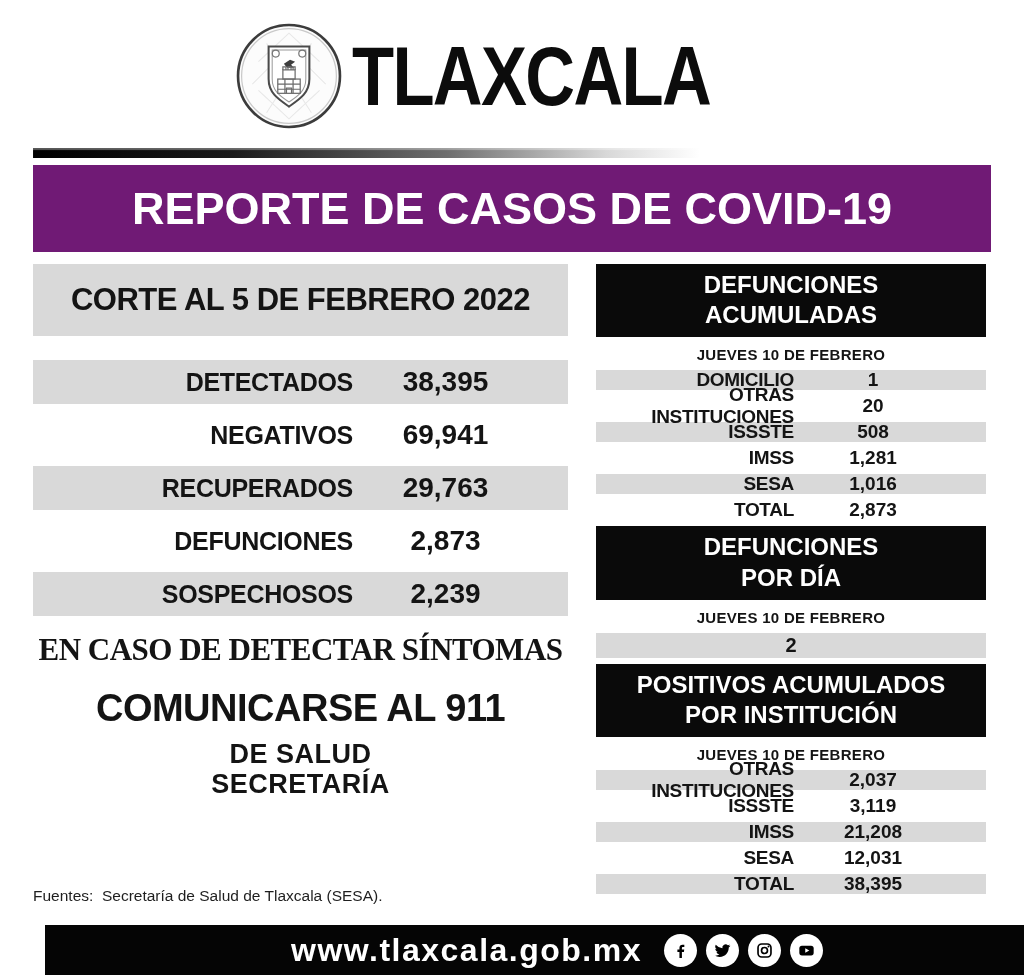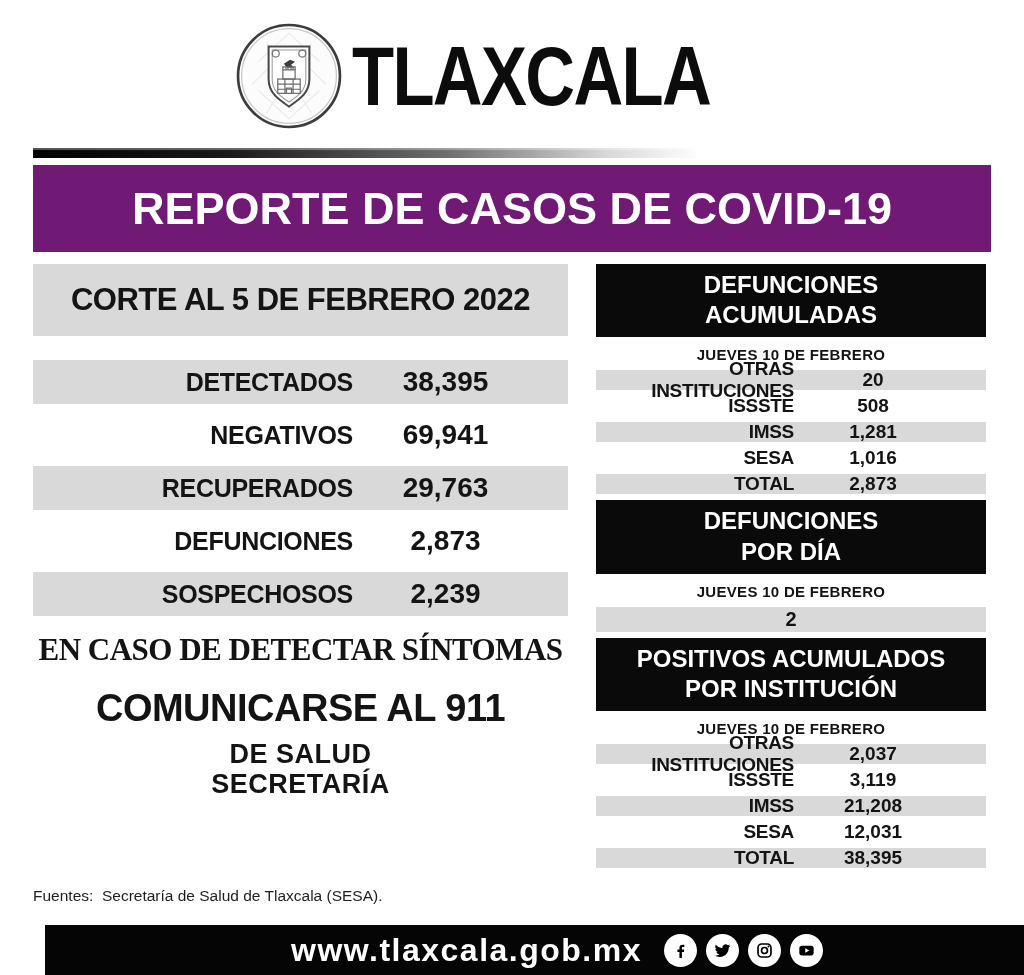--- a/index.html
+++ b/index.html
@@ -170,20 +170,24 @@
     <div class="right-col">
 
       <div class="r-section">
         <div class="r-header">
           <div>DEFUNCIONES</div>
           <div>ACUMULADAS</div>
         </div>
         <div class="r-date">JUEVES 10 DE FEBRERO</div>
         <div class="r-rows">
           <div class="r-row">
+            <div class="r-label">DOMICILIO</div>
+            <div class="r-value">1</div>
+          </div>
+          <div class="r-row">
             <div class="r-label">OTRAS INSTITUCIONES</div>
             <div class="r-value">20</div>
           </div>
           <div class="r-row">
             <div class="r-label">ISSSTE</div>
             <div class="r-value">508</div>
           </div>
           <div class="r-row">
             <div class="r-label">IMSS</div>
             <div class="r-value">1,281</div>

